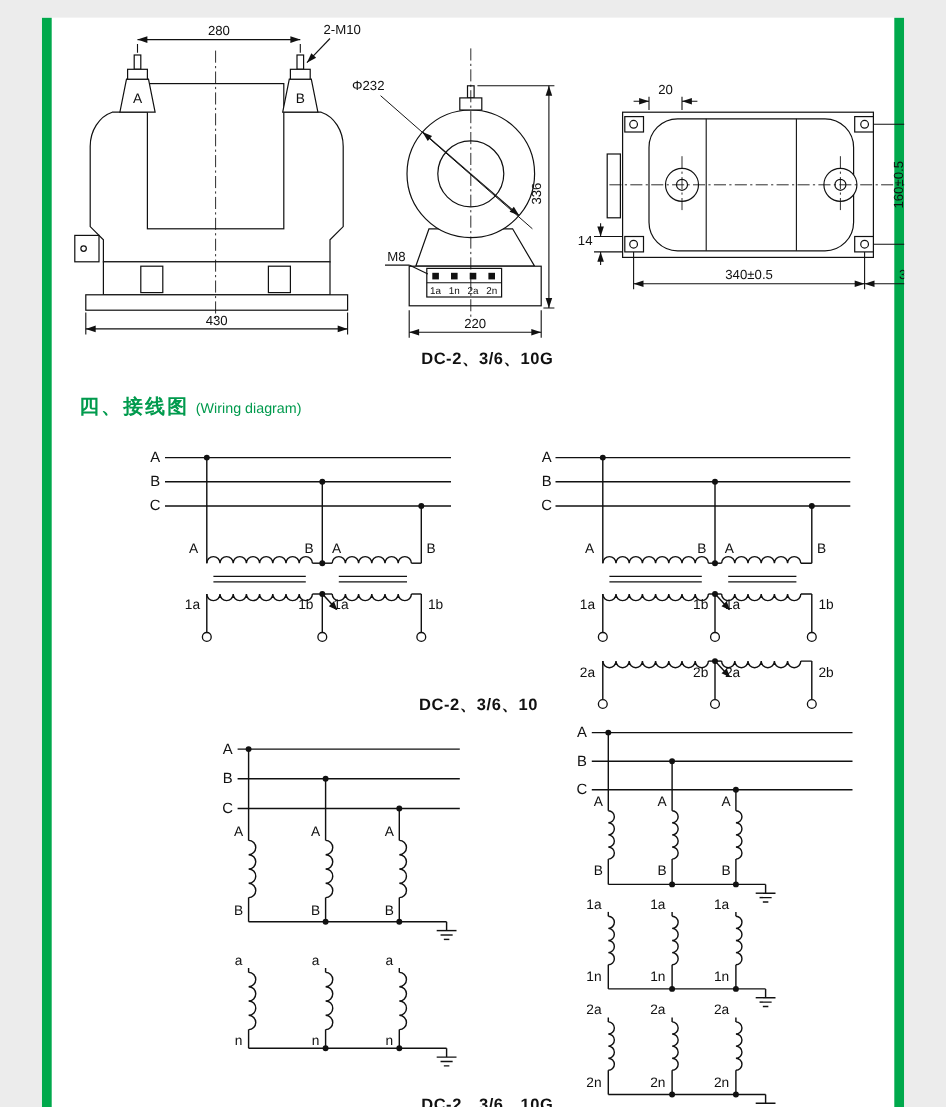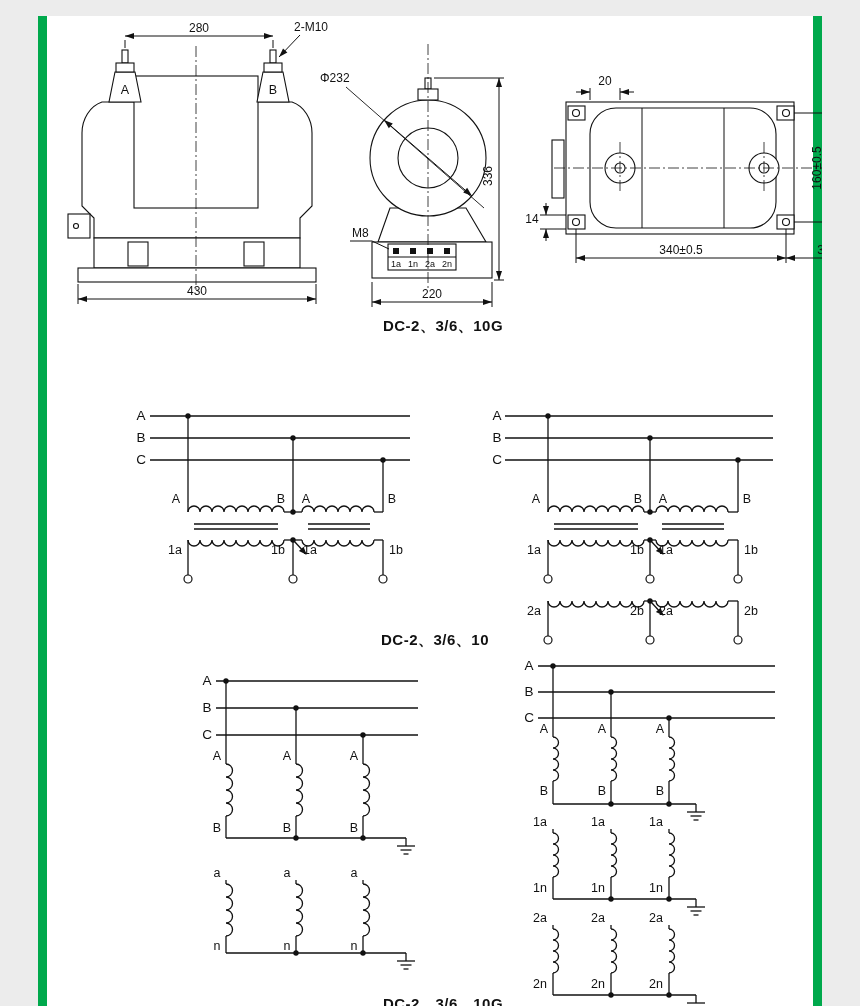--- a/index.html
+++ b/index.html
@@ -173,20 +173,23 @@
       <g class="ln">
         <line x1="808" y1="218" x2="808" y2="247"></line>
         <line x1="748" y1="242" x2="808" y2="242" marker-start="url(#mS)" marker-end="url(#mE)"></line>
       </g>
       <text class="dim" x="786" y="238" text-anchor="middle">30</text>
     </g>
   </svg>
 
   <div class="abs caption" style="left:295px;top:301px;width:220px">DC-2、3/6、10G</div>
 
+  <div class="section-header">
+    <span class="cn">四、接线图</span><span class="en">(Wiring diagram)</span>
+  </div>
 
   <svg class="abs" style="left:0;top:375px" width="860" height="631" viewBox="0 0 860 631">
     <defs>
       <marker id="gA" markerWidth="10" markerHeight="8" refX="8" refY="4" orient="auto" markerUnits="userSpaceOnUse">
         <path d="M9 4 L1 0.8 L1 7.2 Z" fill="#111"></path>
       </marker>
       <g id="gnd" class="wl">
         <line x1="0" y1="0" x2="0" y2="8"></line>
         <line x1="-9" y1="8" x2="9" y2="8"></line>
         <line x1="-5.5" y1="12" x2="5.5" y2="12"></line>

